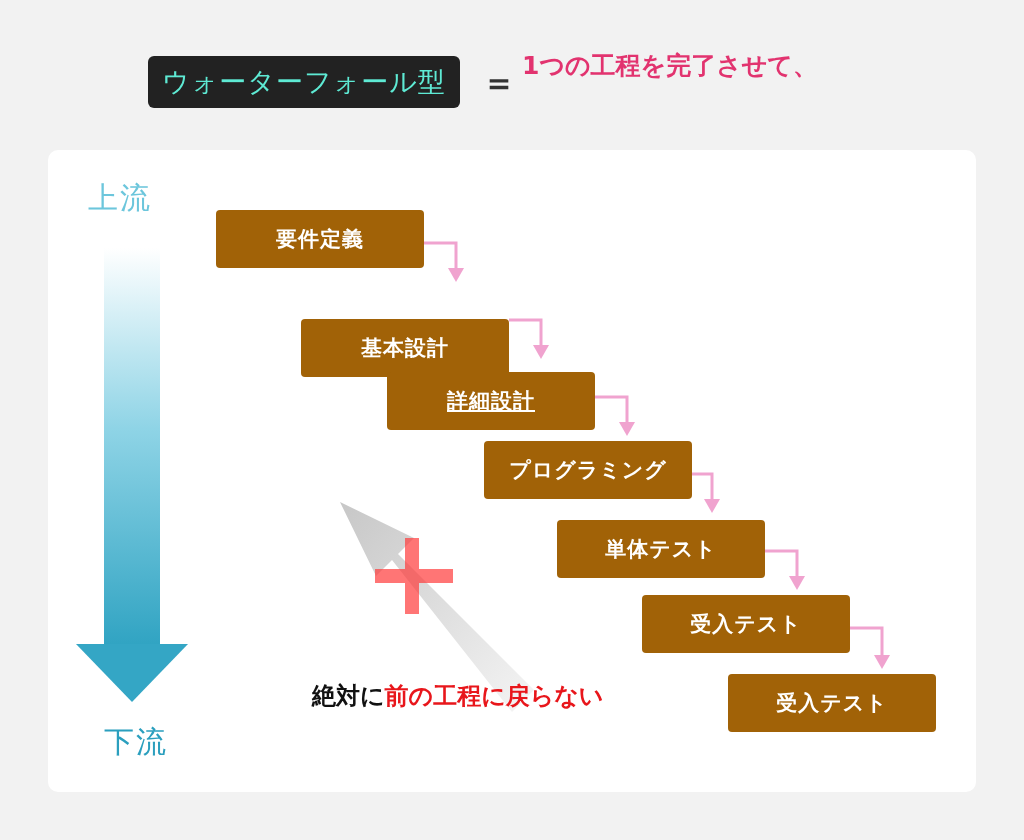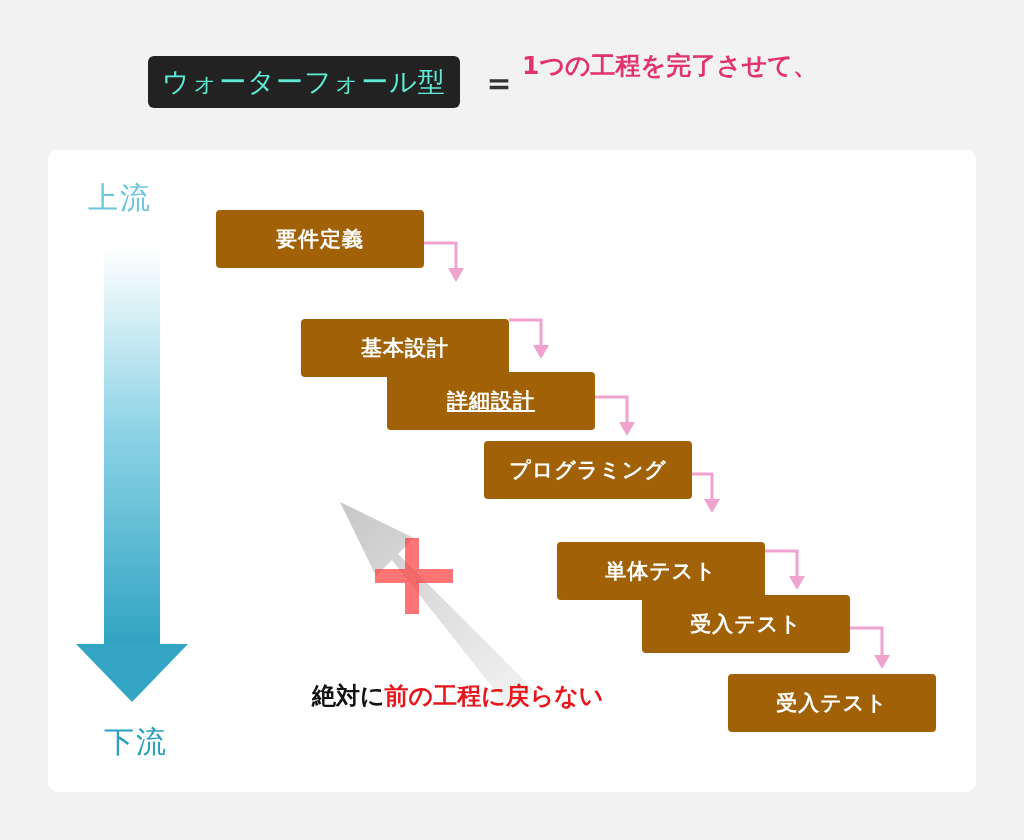--- a/index.html
+++ b/index.html
@@ -97,19 +97,19 @@
   </g>
 </svg>
 
 <div class="flow-label upstream">上流</div>
 <div class="flow-label downstream">下流</div>
 
 <div class="step" style="left:216px; top:210px;">要件定義</div>
 <div class="step" style="left:301px; top:287px;margin-top:32px;">基本設計</div>
 <div class="step" style="left:387px; top:372px;text-decoration:underline;">詳細設計</div>
 <div class="step" style="left:484px; top:441px;">プログラミング</div>
-<div class="step" style="left:557px; top:542px;">単体テスト</div>
+<div class="step" style="left:557px; top:520px;">単体テスト</div>
 <div class="step" style="left:642px; top:595px;">受入テスト</div>
 <div class="step" style="left:728px; top:674px;">受入テスト</div>
 
 <div class="note">
   <span class="black">絶対に</span><span class="red">前の工程に戻らない</span>
 </div>
 
 </body></html>

